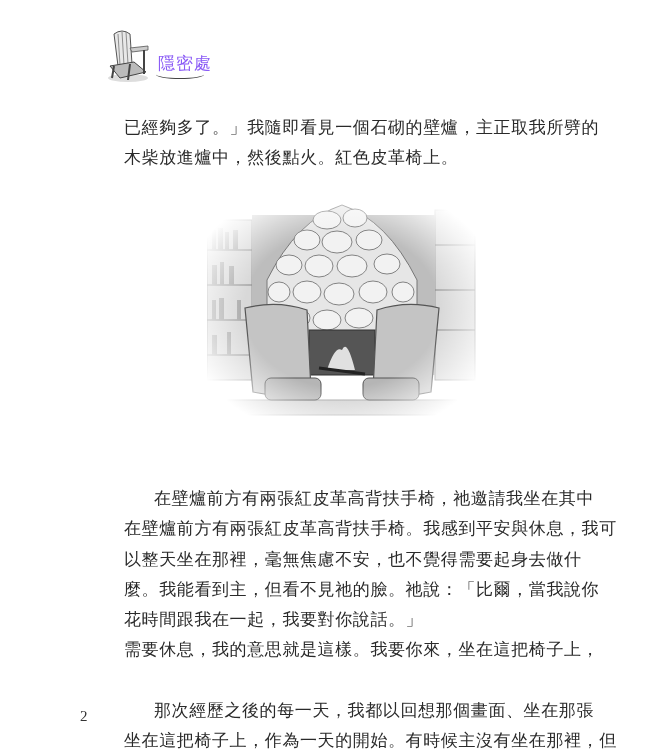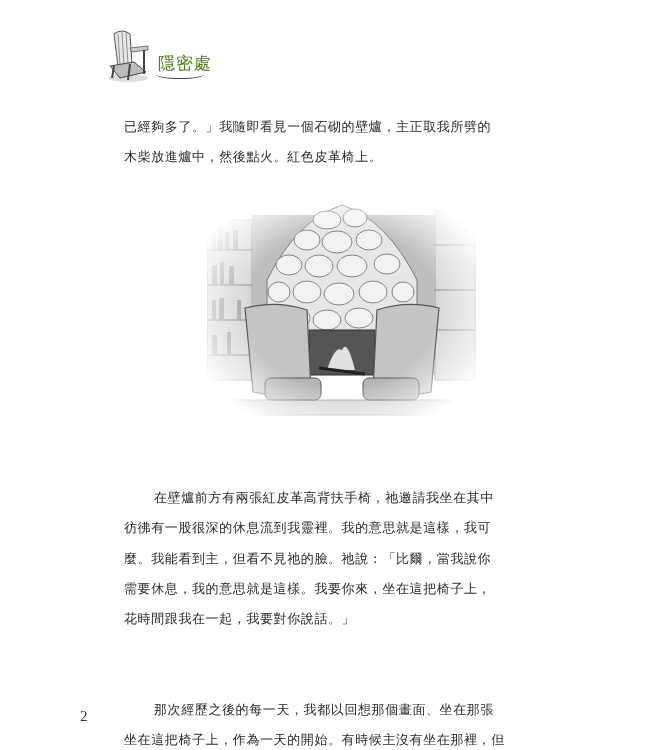--- a/index.html
+++ b/index.html
@@ -1,23 +1,23 @@
 <!DOCTYPE html>
 <html><head>
 <meta charset="utf-8">
 <style>
   html, body { margin:0; padding:0; background:#ffffff; }
   body { width:650px; height:750px; position:relative; overflow:hidden;
          font-family: "DejaVu Serif", "Liberation Serif", serif; color:#2a2a2a; }
   .header-icon { position:absolute; left:104px; top:28px; width:50px; height:56px; }
   .header-title { position:absolute; left:158px; top:52px; font-size:17px; letter-spacing:1px;
-                  color:#4d7c0f; font-family:"DejaVu Serif", serif; }
+                  color:#8b5cf6; font-family:"DejaVu Serif", serif; }
   .header-title-underline { position:absolute; left:156px; top:70px; width:48px; height:8px;
                   border-bottom:1.5px solid #444; border-radius:0 0 50% 50%; }
-  .para { position:absolute; left:124px; width:420px; font-size:13px; line-height:30.3px;
+  .para { position:absolute; left:124px; width:420px; font-size:17px; line-height:30.3px;
           letter-spacing:0.6px; margin:0; }
   .line { display:block; white-space:nowrap; }
   .indent { padding-left:30px;margin-top:40px; }
   .illustration { position:absolute; left:207px; top:200px; width:270px; height:218px; }
   .page-number { position:absolute; left:80px; top:708px; font-size:15px; color:#333;
                  font-family:"Liberation Serif", serif; }
 </style>
 </head>
 <body>
 
@@ -112,24 +112,25 @@
     <rect x="58" y="178" width="56" height="22" rx="6" fill="#b5b5b5" stroke="#555"></rect>
 
     <path d="M170 110 Q200 100 232 108 L224 192 Q200 198 166 190 Z" fill="#c4c4c4" stroke="#555" stroke-width="1.2"></path>
     <rect x="156" y="178" width="56" height="22" rx="6" fill="#b5b5b5" stroke="#555"></rect>
     <rect x="0" y="0" width="270" height="218" fill="url(#fade)"></rect>
   </svg>
 </div>
 
 <p class="para" style="top:443px;">
   <span class="line indent">在壁爐前方有兩張紅皮革高背扶手椅，祂邀請我坐在其中</span>
-  <span class="line">彷彿有一股很深的休息流到我靈裡。我的意思就是這樣，我可</span>
+  <span class="line">在壁爐前方有兩張紅皮革高背扶手椅。我感到平安與休息，我可</span>
+  <span class="line">以整天坐在那裡，毫無焦慮不安，也不覺得需要起身去做什</span>
   <span class="line">麼。我能看到主，但看不見祂的臉。祂說：「比爾，當我說你</span>
+  <span class="line">花時間跟我在一起，我要對你說話。」</span>
   <span class="line">需要休息，我的意思就是這樣。我要你來，坐在這把椅子上，</span>
-  <span class="line">花時間跟我在一起，我要對你說話。」</span>
 </p>
 
 <p class="para" style="top:655px;">
   <span class="line indent">那次經歷之後的每一天，我都以回想那個畫面、坐在那張</span>
   <span class="line">坐在這把椅子上，作為一天的開始。有時候主沒有坐在那裡，但</span>
 </p>
 
 <div class="page-number">2</div>
 
 </body></html>

